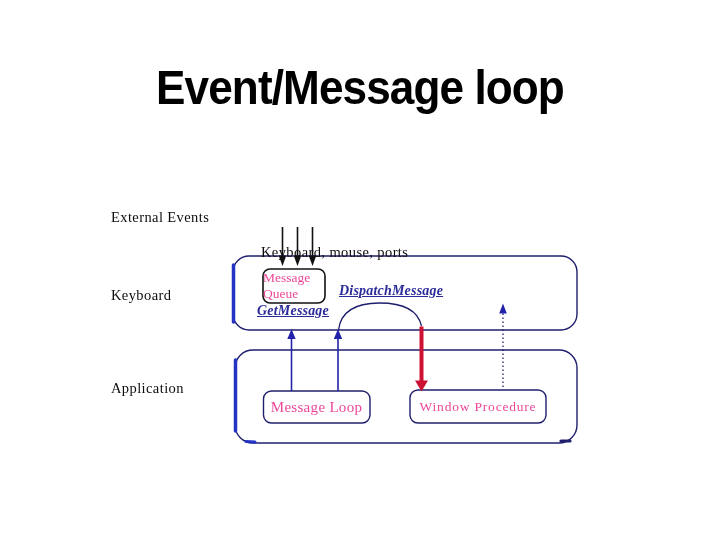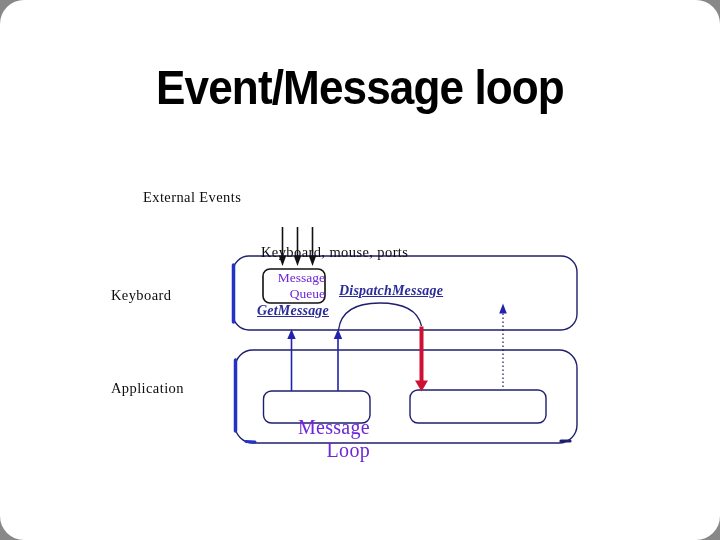--- a/index.html
+++ b/index.html
@@ -2,21 +2,20 @@
 <html style="--navy: #1f1f6e; --blue-accent: #2533c4; --arrow-blue: #2222aa; --red: #cc1133; --text-navy: #2a2a9a;"><head>
 <meta charset="utf-8">
 <style>
   html,body{margin:0;padding:0;background:#888;}
   .slide{
     position:relative;
     width:720px;height:540px;
     background:#ffffff;
     overflow:hidden;
     font-family:"Liberation Serif", serif;
-    border-radius:24px;
   }
   .title{
     position:absolute;
     left:0;top:62px;width:720px;
     text-align:center;
     font-family:"Liberation Sans", sans-serif;
     font-weight:bold;
     font-size:49px;
     line-height:50px;
     color:#000;
@@ -40,27 +39,27 @@
     color:var(--text-navy);
     letter-spacing:0.2px;
     white-space:nowrap;
     text-decoration:underline;
   }
   .boxtext{
     position:absolute;
     display:flex;
     align-items:center;
     justify-content:center;
-    text-align:right;
-    color:#6d28d9;
+    text-align:left;
+    color:#ec4899;
   }
   .mq{ left:263px; top:269px; width:62px; height:34px;
        font-size:13.5px; line-height:16px;}
   .ml{ left:263px; top:391px; width:107px; height:32px;
-       font-size:20px; letter-spacing:0.3px;margin-top:32px;}
+       font-size:15px; letter-spacing:0.3px;}
   .wp{ left:410px; top:390px; width:136px; height:33px;
        font-size:13.5px; letter-spacing:0.8px;}
   svg.diagram{position:absolute;left:0;top:0;}
   .container-box{fill:#ffffff;stroke:var(--navy);stroke-width:1.4;}
   .small-box-navy{fill:#ffffff;stroke:var(--navy);stroke-width:1.4;}
   .small-box-black{fill:#ffffff;stroke:#111111;stroke-width:1.6;}
   .ln-black{stroke:#111111;stroke-width:1.6;fill:none;}
   .ah-black{fill:#111111;stroke:none;}
   .ln-blue{stroke:var(--arrow-blue);stroke-width:1.6;fill:none;}
   .ah-blue{fill:var(--arrow-blue);stroke:none;}
@@ -118,24 +117,25 @@
       <line class="ln-red" x1="421.5" y1="326.5" x2="421.5" y2="381"></line>
       <polygon class="ah-red" points="421.5,391.5 415,380.5 428,380.5"></polygon>
     </g>
 
     <g>
       <line class="ln-dotted" x1="503" y1="313.5" x2="503" y2="389"></line>
       <polygon class="ah-blue" points="503,303.5 499.2,313.5 506.8,313.5"></polygon>
     </g>
   </svg>
 
-  <div class="lbl" style="left:111px;top:189px;margin-left:32px;">External Events</div>
+  <div class="lbl" style="left:111px;top:209px;">External Events</div>
   <div class="lbl" style="left:261px;top:205px;margin-top:39px;">Keyboard, mouse, ports</div>
   <div class="lbl" style="left:111px;top:287px;">Keyboard</div>
   <div class="lbl" style="left:111px;top:380px;">Application</div>
 
   <div class="boxtext mq">Message Queue</div>
   <div class="boxtext ml">Message Loop</div>
+  <div class="boxtext wp">Window Procedure</div>
 
   <div class="fn" style="left:257px;top:303px;text-align:right;">GetMessage</div>
   <div class="fn" style="left:339px;top:283px;">DispatchMessage</div>
 
 </div>
 
 </body></html>

